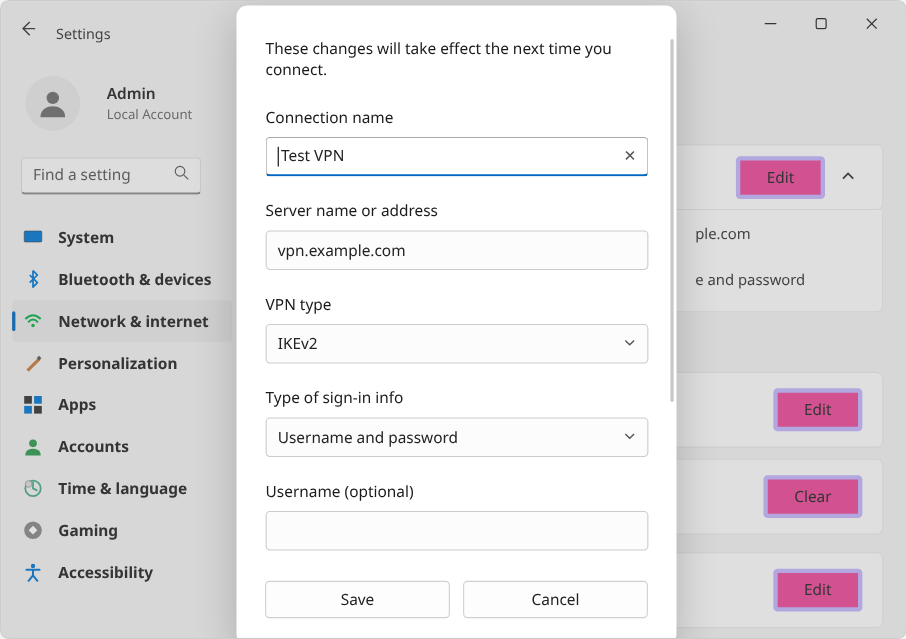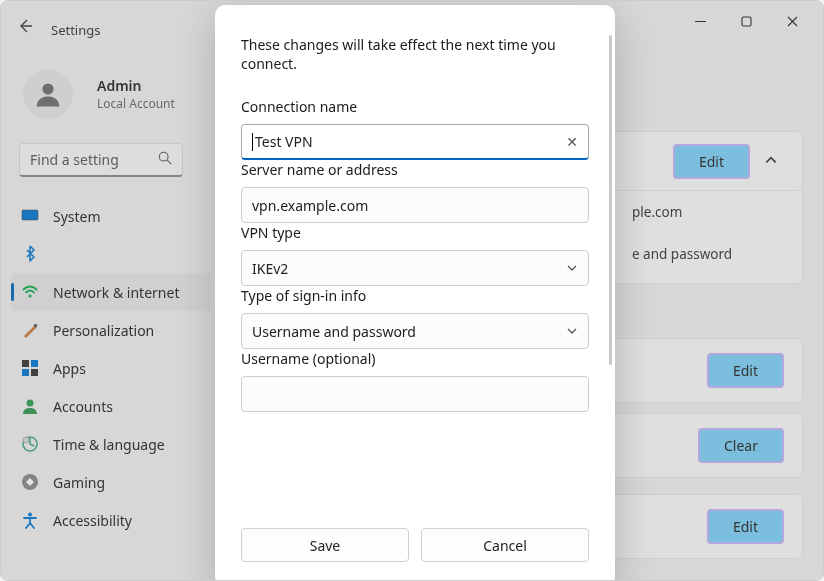--- a/index.html
+++ b/index.html
@@ -21,42 +21,42 @@
   .avatar svg { width: 30px; height: 30px; fill: #6e6e6e; }
   .profile-name { font-size: 14px; font-weight: 600; color: #222; }
   .profile-sub { font-size: 12px; color: #666; }
 
   
   .search { position: absolute; top: 142px; left: 18px; width: 164px; height: 34px; background: #fafafa; border: 1px solid #ddd; border-radius: 4px; display: flex; align-items: center; padding: 0 10px; font-size: 14px; color: #555; border-bottom: 2px solid #888; justify-content: space-between; }
   .search svg { width: 14px; height: 14px; }
 
   
   .sidebar { position: absolute; top: 196px; left: 10px; width: 200px; display: flex; flex-direction: column; gap: 0; }
-  .side-item { display: flex; align-items: center; gap: 14px; height: 38px; padding: 0 10px; border-radius: 4px; font-size: 14px; color: #222; position: relative; }
+  .side-item { display: flex; align-items: center; gap: 14px; height: 38px; padding: 0 10px; border-radius: 4px; font-size: 14px; color: #222; position: relative; font-weight: bold; }
   .side-item.active { background: #eaeaea; }
   .side-item.active::before { content: ""; position: absolute; left: 0; top: 10px; bottom: 10px; width: 3px; background: #0067c0; border-radius: 2px; }
   .side-icon { width: 18px; height: 18px; display: flex; align-items: center; justify-content: center; flex-shrink: 0; }
 
   
   .page-content { position: absolute; top: 130px; left: 250px; right: 20px; color: #333; }
   .row-card { background: #fdfdfd; border: 1px solid #e8e8e8; border-radius: 6px; padding: 14px 18px; display: flex; justify-content: flex-end; align-items: center; gap: 14px; margin-bottom: 10px; }
-  .btn-flat { background: #7dd3fc; border: 2px solid #c4b5fd; border-radius: 4px; padding: 6px 24px; font-size: 14px; color: #222; }
+  .btn-flat { background: #ec4899; border: 4px solid #c4b5fd; border-radius: 4px; padding: 6px 24px; font-size: 14px; color: #222; }
   .chip { font-size: 13.5px; color: #333; }
 
   
   .dim { position: absolute; inset: 0; background: rgba(120,120,120,0.22); }
 
   
   .modal { position: absolute; top: 4px; left: 214px; width: 400px; height: 581px; background: #fff; border-radius: 10px; box-shadow: 0 10px 40px rgba(0,0,0,0.2); display: flex; flex-direction: column; }
   .modal-scroll { flex: 1; overflow-y: auto; padding: 30px 26px 10px 26px; position: relative; }
   .modal-scroll::-webkit-scrollbar { width: 4px; }
   .modal-scroll::-webkit-scrollbar-thumb { background: #bbb; border-radius: 2px; }
   .modal-desc { font-size: 14px; color: #1b1b1b; margin-bottom: 24px; }
   .form-label { font-size: 14px; color: #1b1b1b; margin-bottom: 8px; display: block; }
-  .form-group { }
+  .form-group { margin-bottom: 22px; }
   .text-input, .select-input { width: 100%; height: 36px; border: 1px solid #ccc; border-radius: 4px; background: #fcfcfc; padding: 12px 10px; font-size: 14px; color: #222; display: flex; align-items: center; justify-content: space-between; position: relative; }
   .text-input.focused { border: 1px solid #aaa; border-bottom: 2px solid #0067c0; background: #fff; }
   .text-input .caret { border-left: 1px solid #000; height: 18px; margin-right: 2px; }
   .text-input .clear { color: #555; }
   .select-input svg { width: 12px; height: 12px; }
   .modal-footer { padding: 18px 26px 24px 26px; display: flex; gap: 12px; border-top: 0; }
   .modal-btn { flex: 1; height: 34px; border: 1px solid #d0d0d0; border-radius: 4px; background: #fdfdfd; font-size: 14px; color: #222; display: flex; align-items: center; justify-content: center; }
 
   .fake-scrollbar { position: absolute; right: 3px; top: 30px; width: 3px; height: 330px; background: #c9c9c9; border-radius: 2px; }
 </style>
@@ -120,20 +120,21 @@
         </svg>
       </span>
     <span>System</span>
   </div>
   <div class="side-item">
     <span class="side-icon">
         <svg viewBox="0 0 18 18">
           <path d="M9 1 L13 5 L6 12 M6 5 L13 12 L9 16 L9 1" stroke="#0078d4" stroke-width="1.6" fill="none" stroke-linejoin="round"></path>
         </svg>
       </span>
+    <span>Bluetooth &amp; devices</span>
   </div>
   <div class="side-item active">
     <span class="side-icon">
         <svg viewBox="0 0 18 18">
           <path d="M2 7 Q9 0 16 7" stroke="#0cb14b" stroke-width="1.8" fill="none"></path>
           <path d="M4.5 10 Q9 5 13.5 10" stroke="#0cb14b" stroke-width="1.8" fill="none"></path>
           <circle cx="9" cy="13" r="1.6" fill="#0cb14b"></circle>
         </svg>
       </span>
     <span>Network &amp; internet</span>

